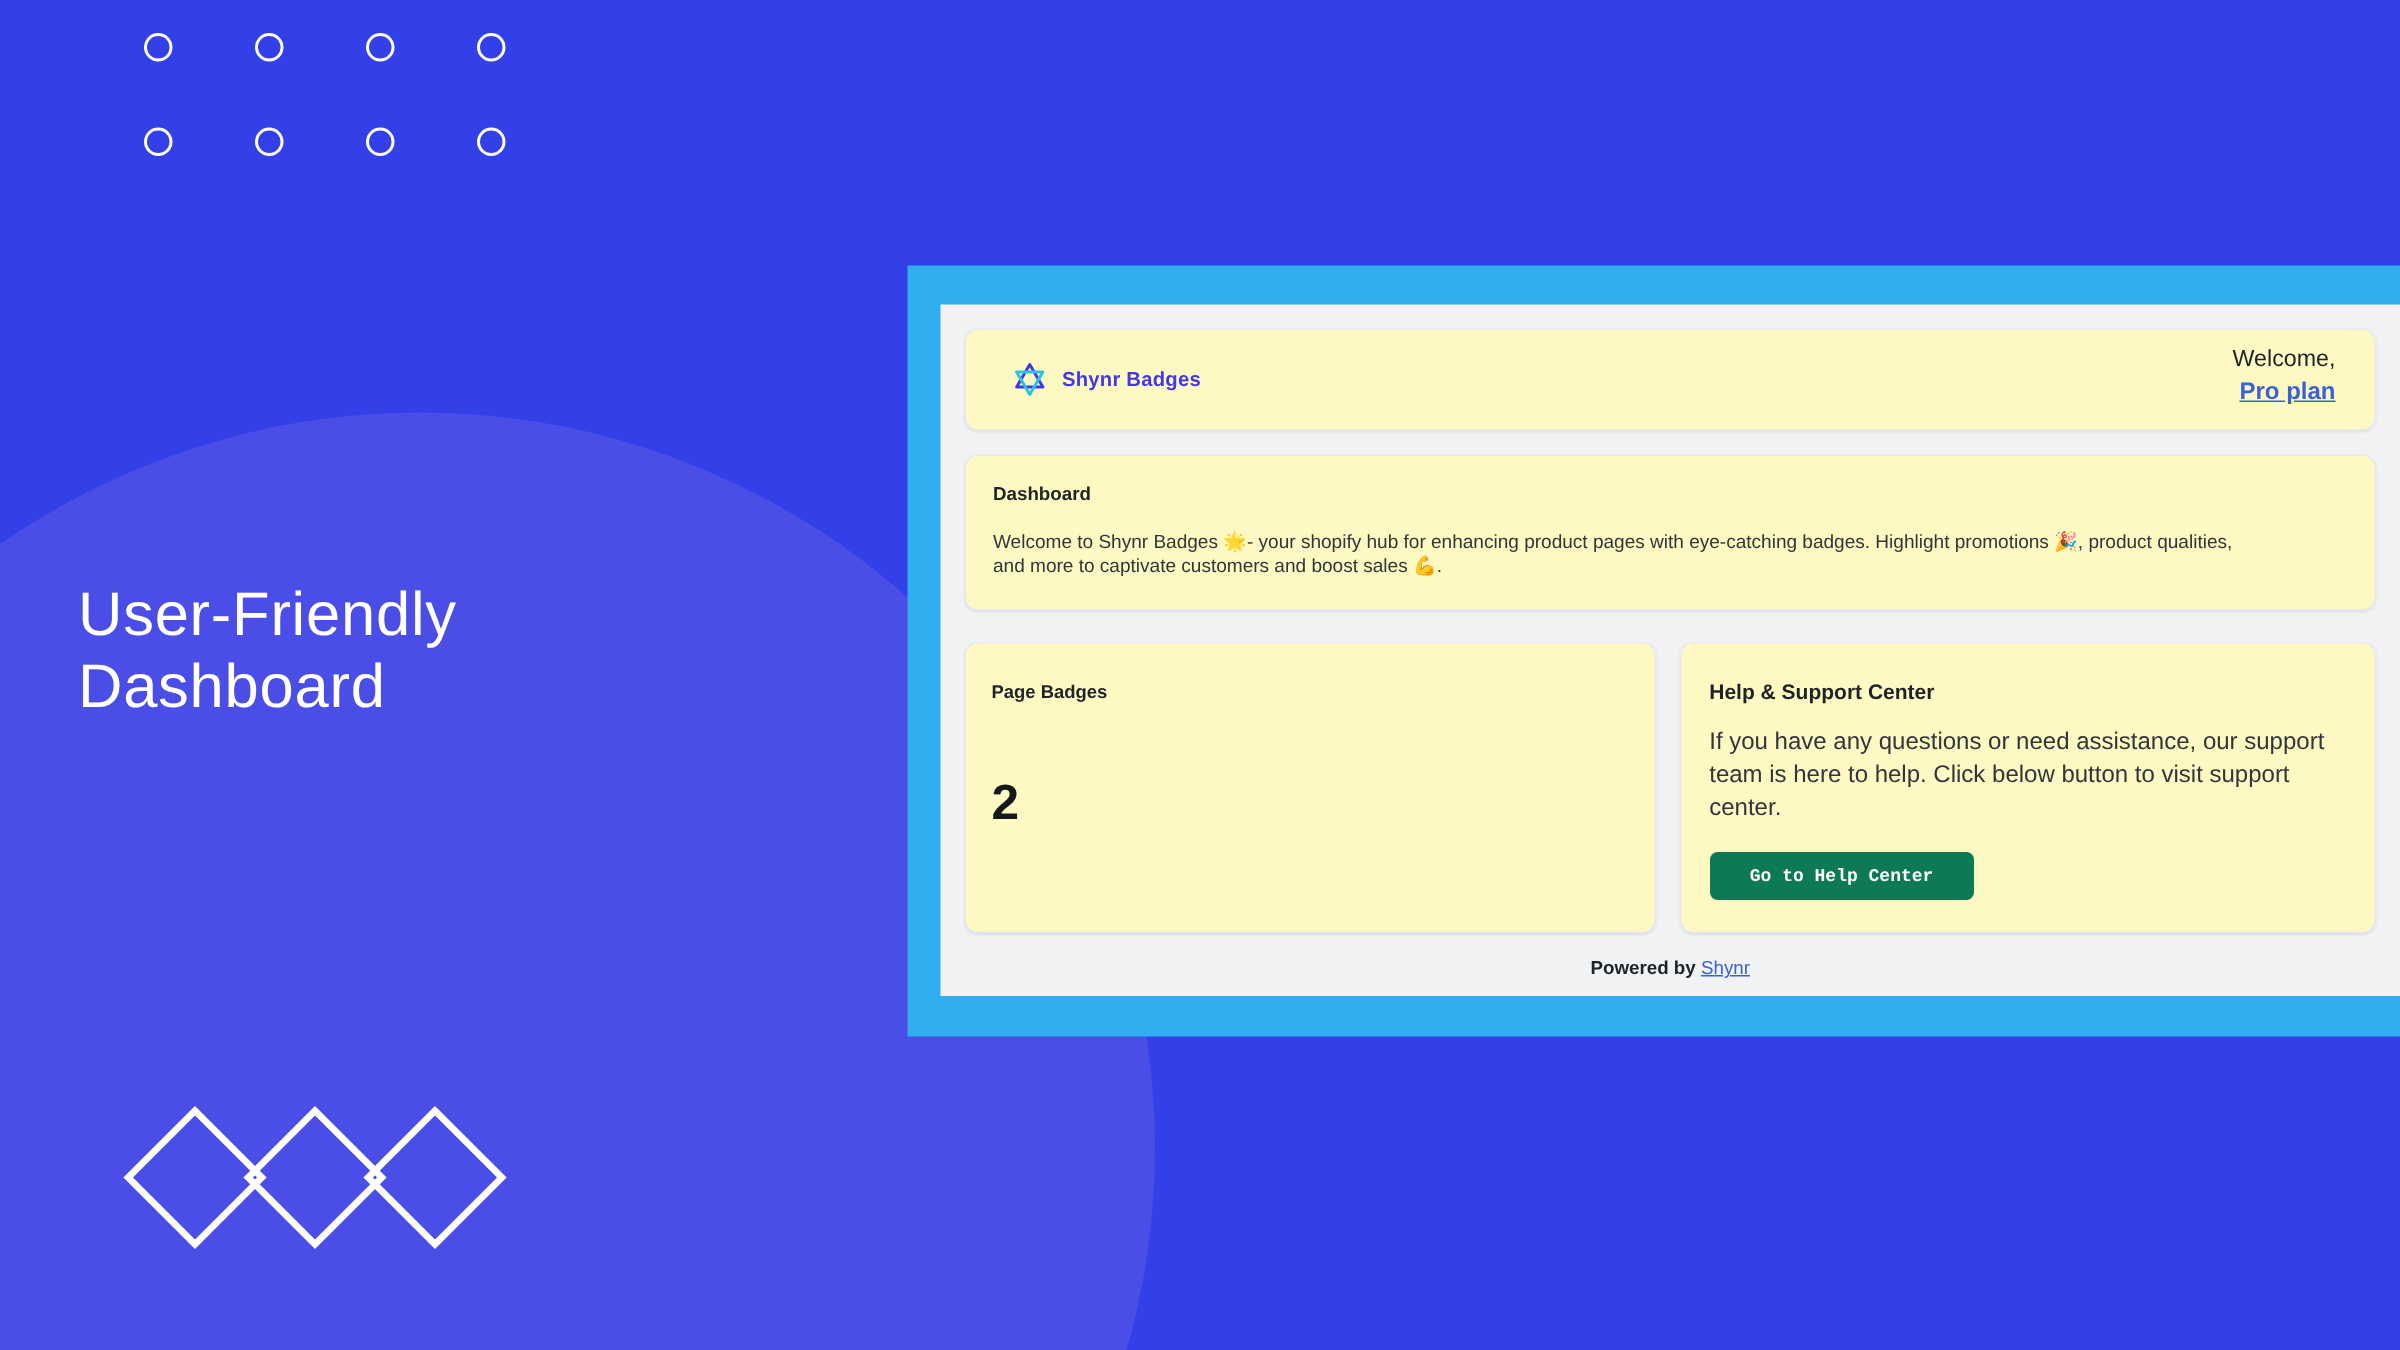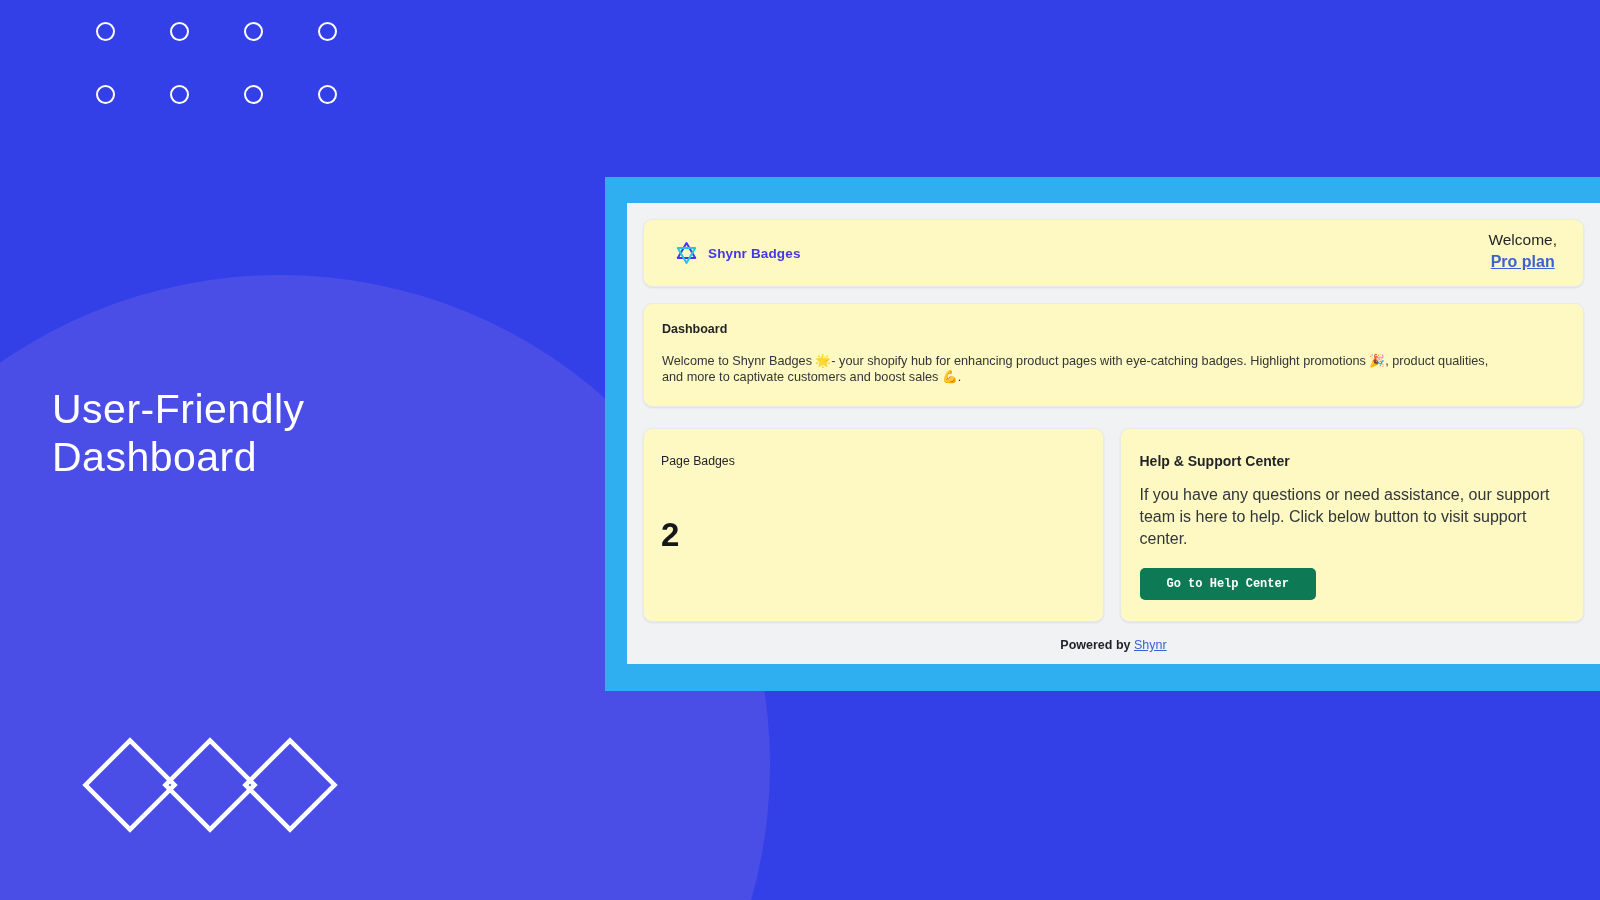--- a/index.html
+++ b/index.html
@@ -79,21 +79,21 @@
     position: absolute; left: 30px; top: 50%;
     transform: translateY(-50%);
     display: flex; align-items: center; gap: 9px;
   }
   #brand-name {
     color: #4338e8; font-size: 13.5px; font-weight: 700;
     letter-spacing: 0.15px;
   }
   #welcome-block {
     position: absolute; right: 26px; top: 11px;
-    text-align: center;
+    text-align: right;
   }
   #welcome-text { font-size: 15.5px; color: #1f2226; }
   #pro-plan-link {
     display: inline-block; margin-top: 4px;
     font-size: 16px; font-weight: 700;
     color: #3b62d4; text-decoration: underline;
     cursor: pointer;
   }
 
   
@@ -113,21 +113,21 @@
   }
 
   
   #stats-row {
     position: absolute;
     left: 16px; top: 225px; right: 16px;
     height: 194px;
     display: flex; gap: 16px;
   }
   .stat-card { flex: 1 1 0; position: relative; padding: 25px 17px; }
-  .stat-label { font-size: 12.3px; font-weight: 400; color: #1f2226; }
+  .stat-label { font-size: 12.3px; font-weight: 700; color: #1f2226; }
   .stat-value {
     position: absolute; left: 17px; top: 87px;
     font-size: 33px; font-weight: 700; color: #151719;
   }
   #help-card { flex: 1 1 0; padding: 24px 19px; position: relative; }
   #help-title { font-size: 14px; font-weight: 700; color: #1f2226; }
   #help-desc {
     margin-top: 15px;
     font-size: 16px; line-height: 1.36; color: #32353b;
   }

